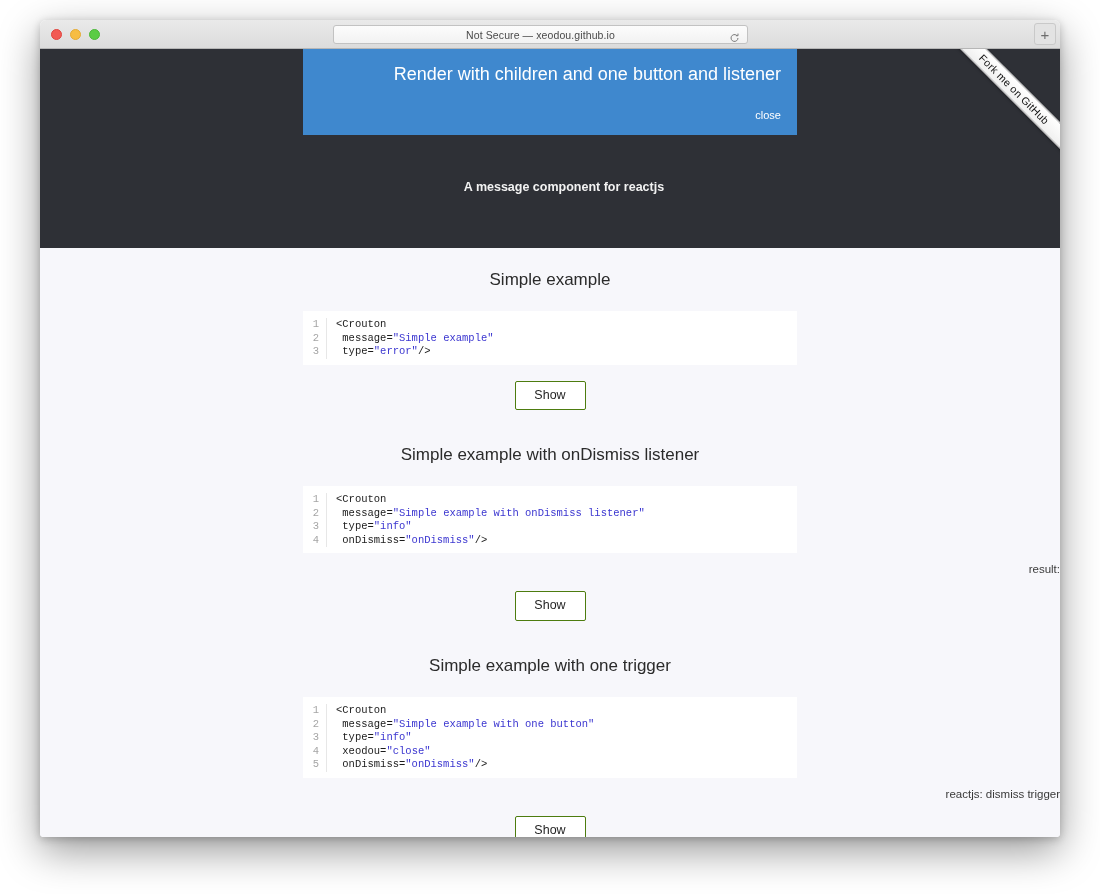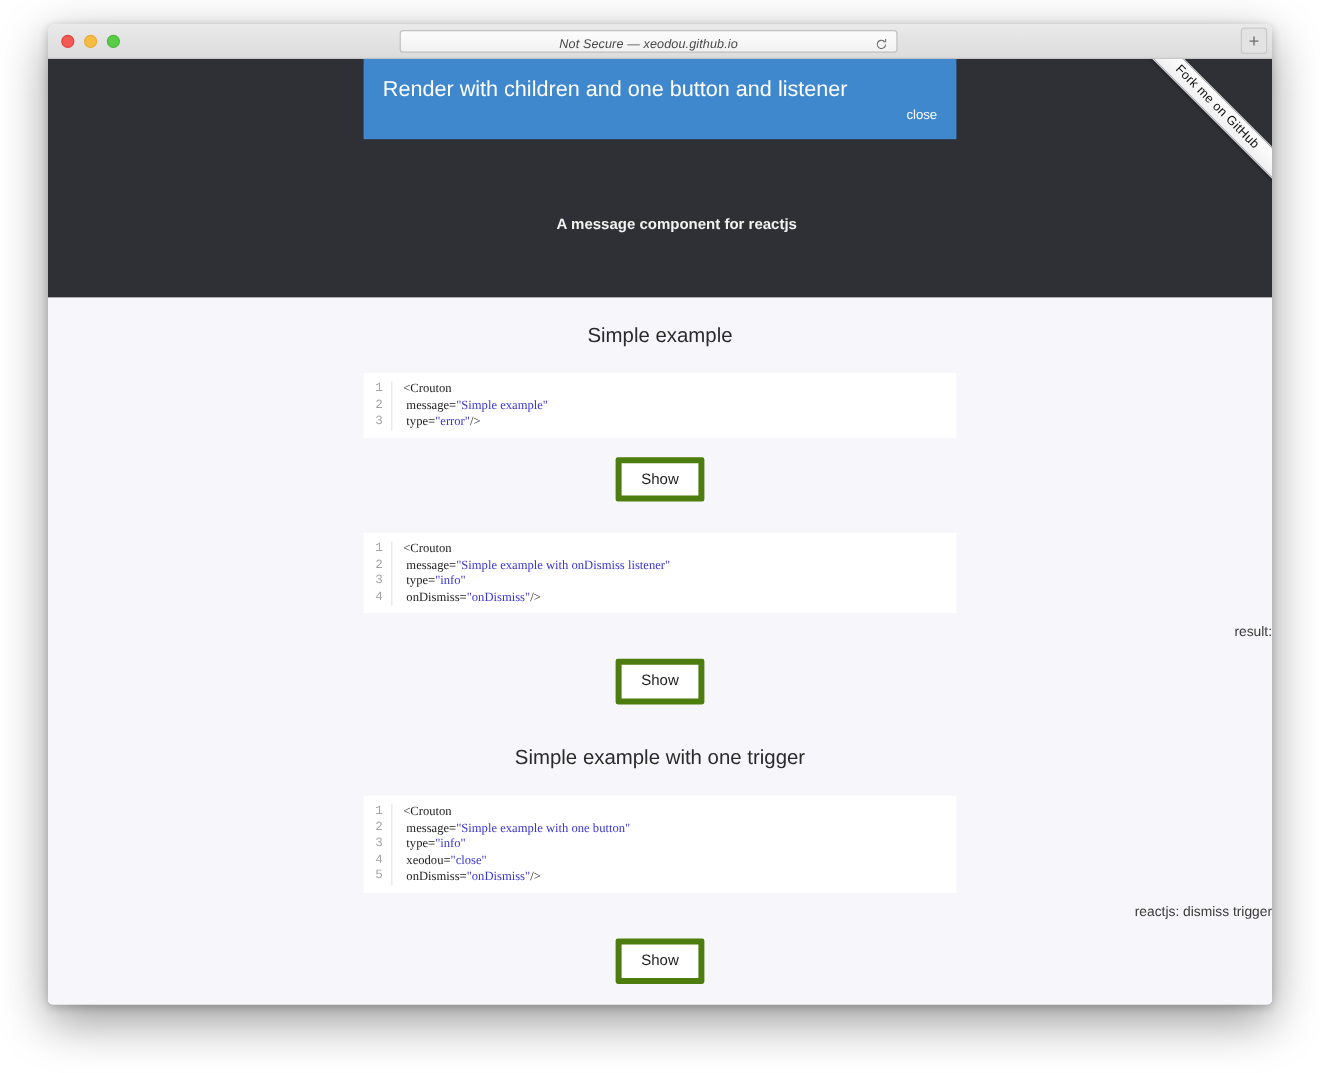--- a/index.html
+++ b/index.html
@@ -39,21 +39,21 @@
   .light.yellow { background: #f7bd43; border: 1px solid #e5ab34; }
   .light.green  { background: #5bcc45; border: 1px solid #4bb838; }
 
   .url-bar {
     position: absolute;
     left: 293px; top: 5px;
     width: 415px; height: 19px;
     background: linear-gradient(180deg,#fcfcfc 0%, #f2f2f2 100%);
     border: 1px solid #c2c2c2;
     border-radius: 3px;
-    display: flex; align-items: flex-end; justify-content: center; font-style: italic;
+    display: flex; align-items: center; justify-content: center;
   }
   .url-text {
     font-size: 10.5px;
     color: #4a4a4a;
     letter-spacing: 0.1px;
     white-space: nowrap;
   }
   .reload-icon {
     position: absolute;
     right: 7px; top: 50%;
@@ -111,25 +111,26 @@
     position: absolute;
     left: 263px; top: 0;
     width: 494px;
     background: #3f88ce;
     padding: 14px 16px 12px 16px;
     z-index: 20;
   }
   .crouton-message {
     color: #ffffff;
     font-size: 18px;
-    text-align: left;
+    text-align: right;
     line-height: 1.3;
     font-weight: 400;
   }
   .crouton-buttons {
+    margin-top: 19px;
     text-align: right;
   }
   .crouton-btn {
     color: #ffffff;
     font-size: 11px;
     text-decoration: none;
     display: inline-block;
   }
 
   .hero-tagline {
@@ -175,40 +176,39 @@
     flex: 0 0 24px;
     text-align: right;
     color: #a5a5a5;
     padding-right: 7px;
     border-right: 1px solid #e7e7e7;
     user-select: none;
   }
   .code-txt {
     padding-left: 9px;
     color: #1c1c1c;
-    font-family: Liberation Serif, serif;
   }
   .str { color: #3b36d0; }
 
   .result-line {
     text-align: right;
     font-size: 11.5px;
     color: #3a3a3a;
     padding: 10px 0 0 0;
   }
   .btn-row {
     text-align: center;
     padding: 16px 0 26px 0;
   }
   .show-btn {
     display: inline-block;
     min-width: 71px;
     padding: 5px 16px 6px 16px;
     background: #ffffff;
-    border: 5px solid #4d7c0f;
+    border: 1px solid #4d7c0f;
     border-radius: 2px;
     font-size: 12.5px;
     color: #1f1f1f;
     font-family: "Liberation Sans", sans-serif;
     cursor: pointer;
     line-height: 1.35;
   }
 </style>
 </head>
 <body>
@@ -254,20 +254,21 @@
         <div class="section">
           <h2 class="section-title">Simple example</h2>
           <div class="code-wrap">
             <div class="code-line"><span class="ln">1</span><span class="code-txt"><span>&lt;Crouton</span></span></div>
             <div class="code-line"><span class="ln">2</span><span class="code-txt"><span> message=</span><span class="str">"Simple example"</span></span></div>
             <div class="code-line"><span class="ln">3</span><span class="code-txt"><span> type=</span><span class="str">"error"</span><span>/&gt;</span></span></div>
           </div>
           <div class="btn-row"><button class="show-btn">Show</button></div>
         </div>
         <div class="section">
+          <h2 class="section-title">Simple example with onDismiss listener</h2>
           <div class="code-wrap">
             <div class="code-line"><span class="ln">1</span><span class="code-txt"><span>&lt;Crouton</span></span></div>
             <div class="code-line"><span class="ln">2</span><span class="code-txt"><span> message=</span><span class="str">"Simple example with onDismiss listener"</span></span></div>
             <div class="code-line"><span class="ln">3</span><span class="code-txt"><span> type=</span><span class="str">"info"</span></span></div>
             <div class="code-line"><span class="ln">4</span><span class="code-txt"><span> onDismiss=</span><span class="str">"onDismiss"</span><span>/&gt;</span></span></div>
           </div>
           <div class="result-line">result:</div>
           <div class="btn-row"><button class="show-btn">Show</button></div>
         </div>
         <div class="section">

